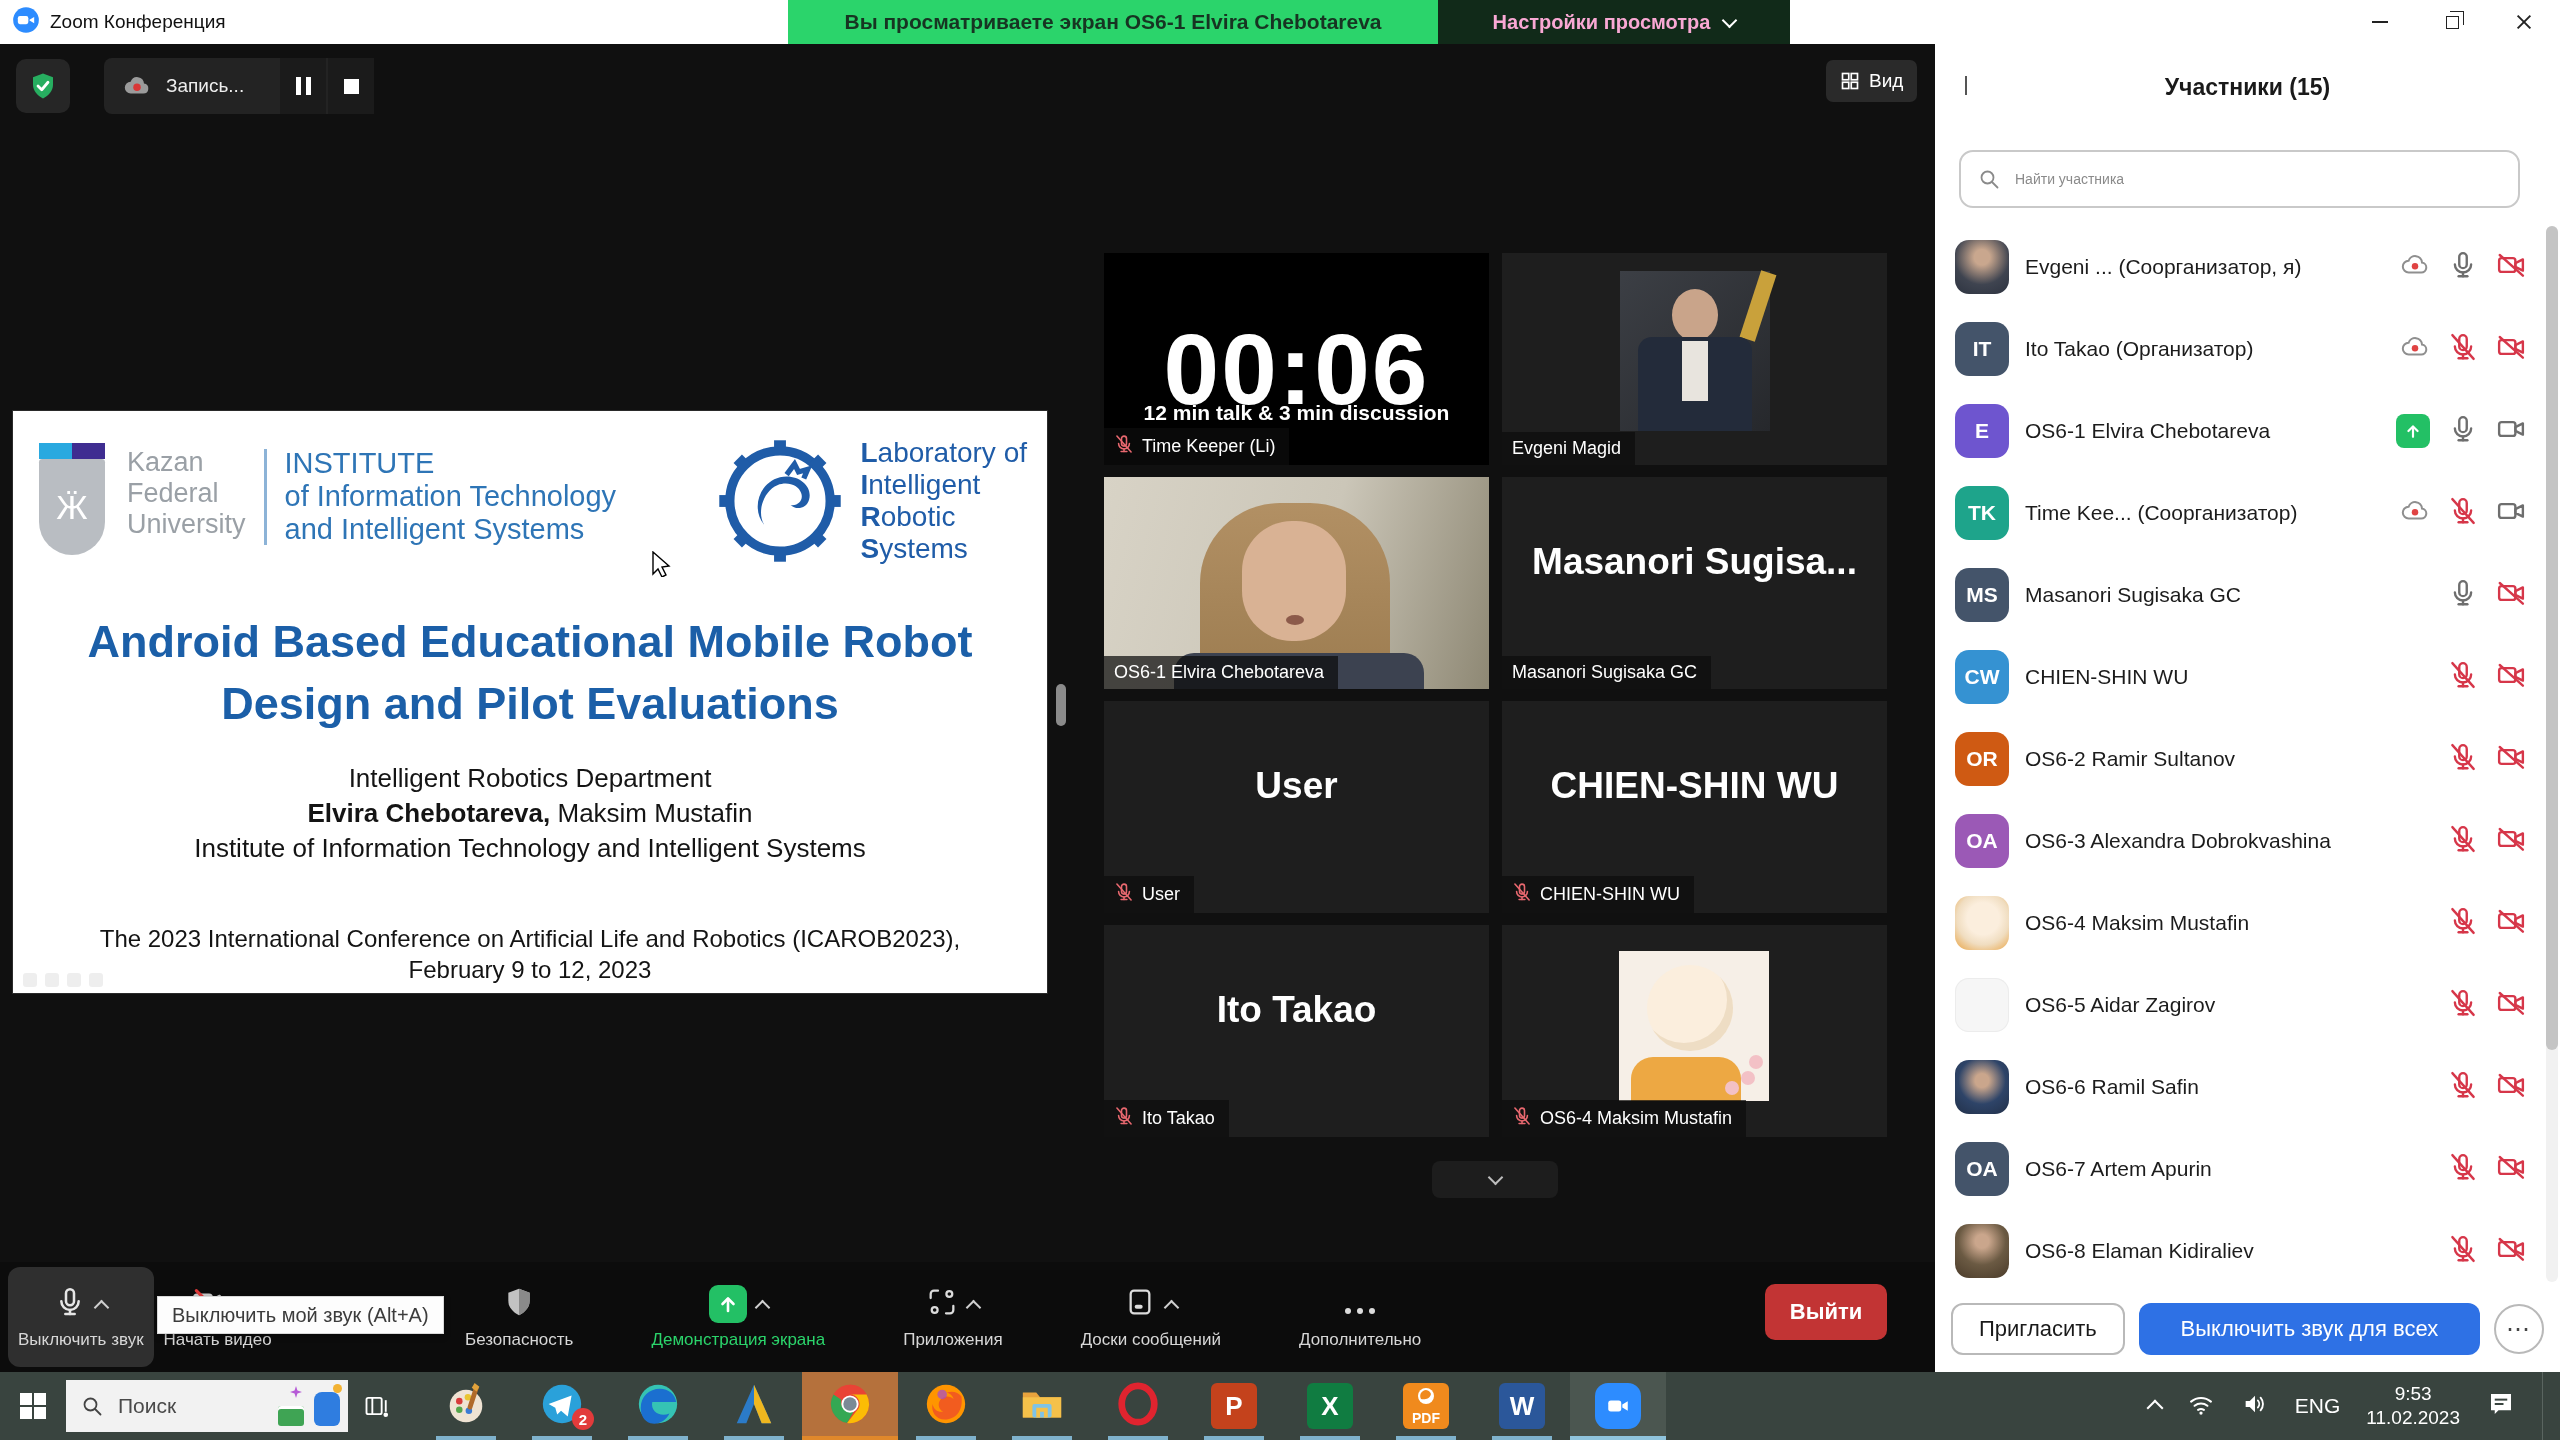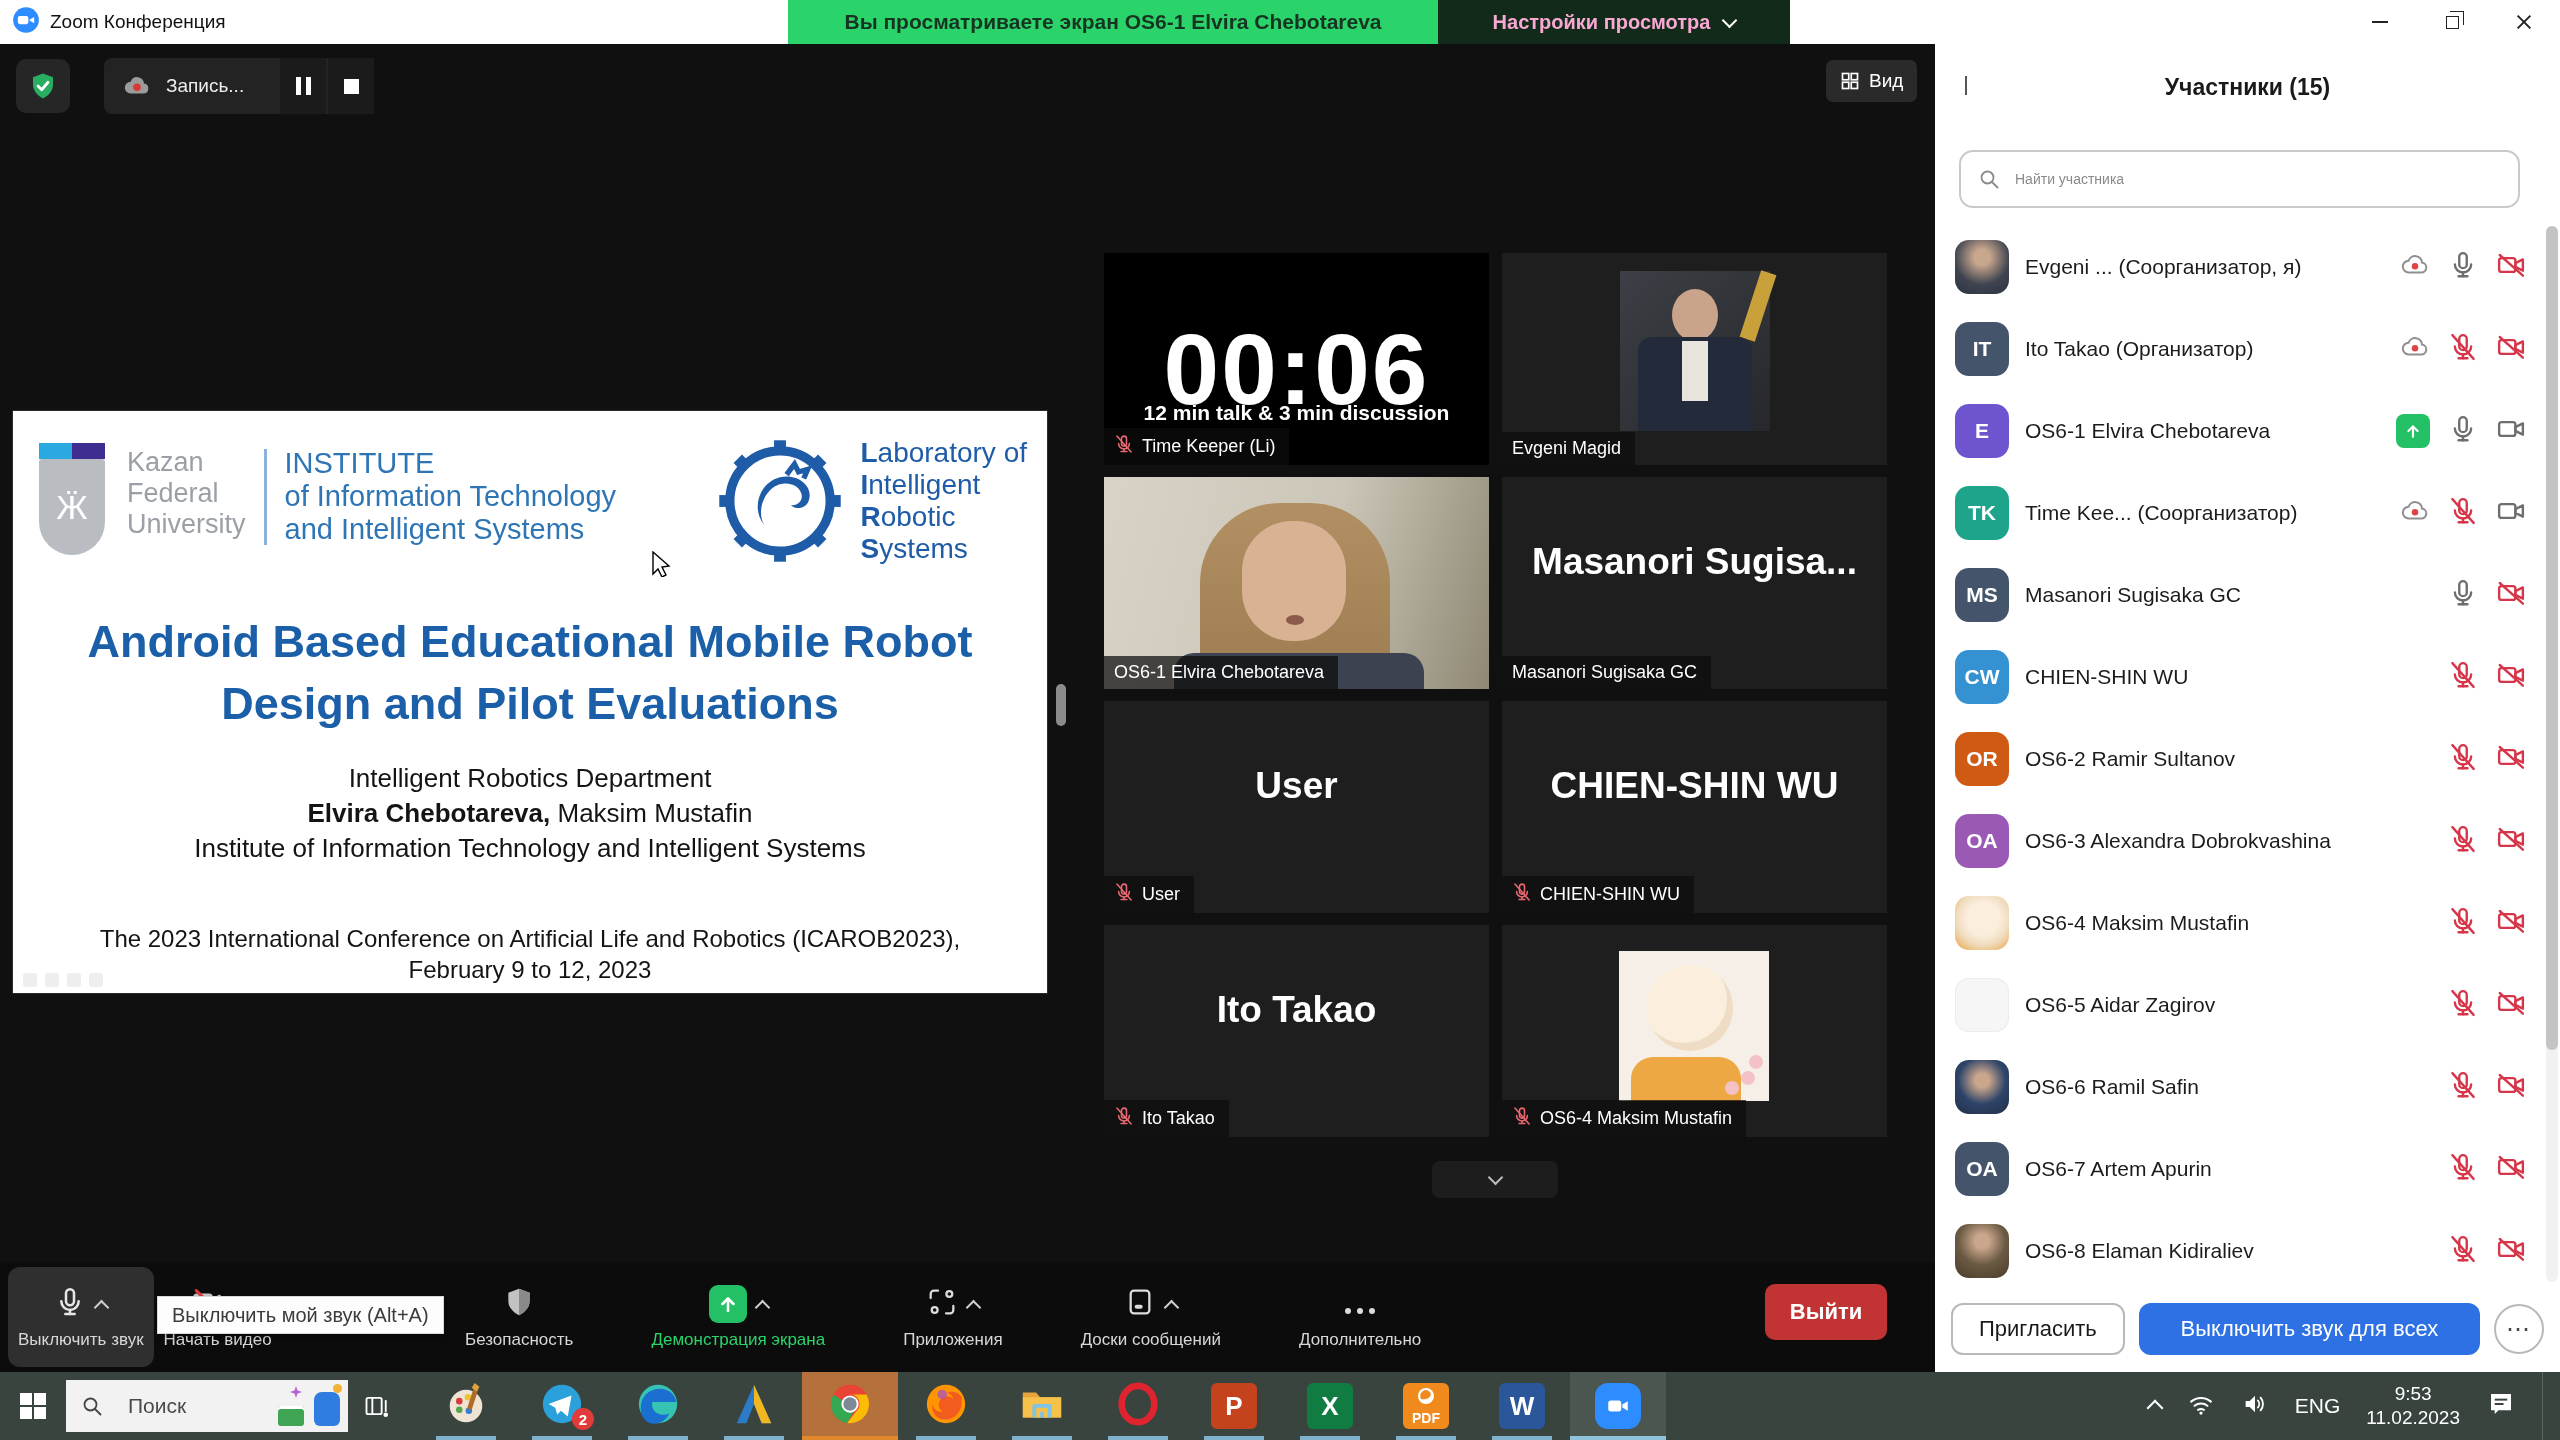--- a/index.html
+++ b/index.html
@@ -139,21 +139,21 @@
   #muteallbtn{height:52px;flex:1;background:#2e71e5;border-radius:12px;color:#fff;font-size:22px;
     display:flex;align-items:center;justify-content:center;}
   #morebtn{width:50px;height:50px;border:2px solid #b9b9b9;border-radius:50%;color:#444;font-size:24px;
     display:flex;align-items:center;justify-content:center;letter-spacing:2px;}
 
   
   #taskbar{position:absolute;left:0;top:1372px;width:2560px;height:68px;background:#39443f;display:flex;align-items:center;z-index:60;}
   #startbtn{width:66px;height:68px;display:flex;align-items:center;justify-content:center;}
   .winlogo{display:grid;grid-template-columns:12px 12px;grid-template-rows:12px 12px;gap:2px;}
   .winlogo i{background:#fff;display:block;}
-  #tsearch{width:282px;height:52px;background:#f2f2f2;display:flex;align-items:center;gap:24px;padding:0 14px;position:relative;overflow:hidden;}
+  #tsearch{width:282px;height:52px;background:#f2f2f2;display:flex;align-items:center;gap:14px;padding:0 14px;position:relative;overflow:hidden;}
   #tsearch .stext{color:#4a4a4a;font-size:21px;}
   #tsearch .art{position:absolute;right:6px;top:4px;width:70px;height:60px;}
   #tsearch .book{position:absolute;left:6px;top:22px;width:26px;height:20px;background:#3fa454;border-radius:3px;box-shadow:inset 0 3px 0 #fff;}
   #tsearch .pack{position:absolute;right:2px;top:8px;width:26px;height:34px;background:#2f7de0;border-radius:8px 8px 6px 6px;}
   #tsearch .spark{position:absolute;left:18px;top:2px;width:12px;height:12px;background:#b65bd6;clip-path:polygon(50% 0,62% 38%,100% 50%,62% 62%,50% 100%,38% 62%,0 50%,38% 38%);}
   #tsearch .dot{position:absolute;right:0;top:0;width:9px;height:9px;border-radius:50%;background:#f2b233;}
   #taskview{width:58px;height:68px;display:flex;align-items:center;justify-content:center;}
   #apps{display:flex;height:68px;margin-left:12px;}
   .slot{width:96px;height:68px;display:flex;align-items:center;justify-content:center;position:relative;}
   .slot .under{position:absolute;bottom:0;left:18px;right:18px;height:4px;background:#7fb2cc;}

